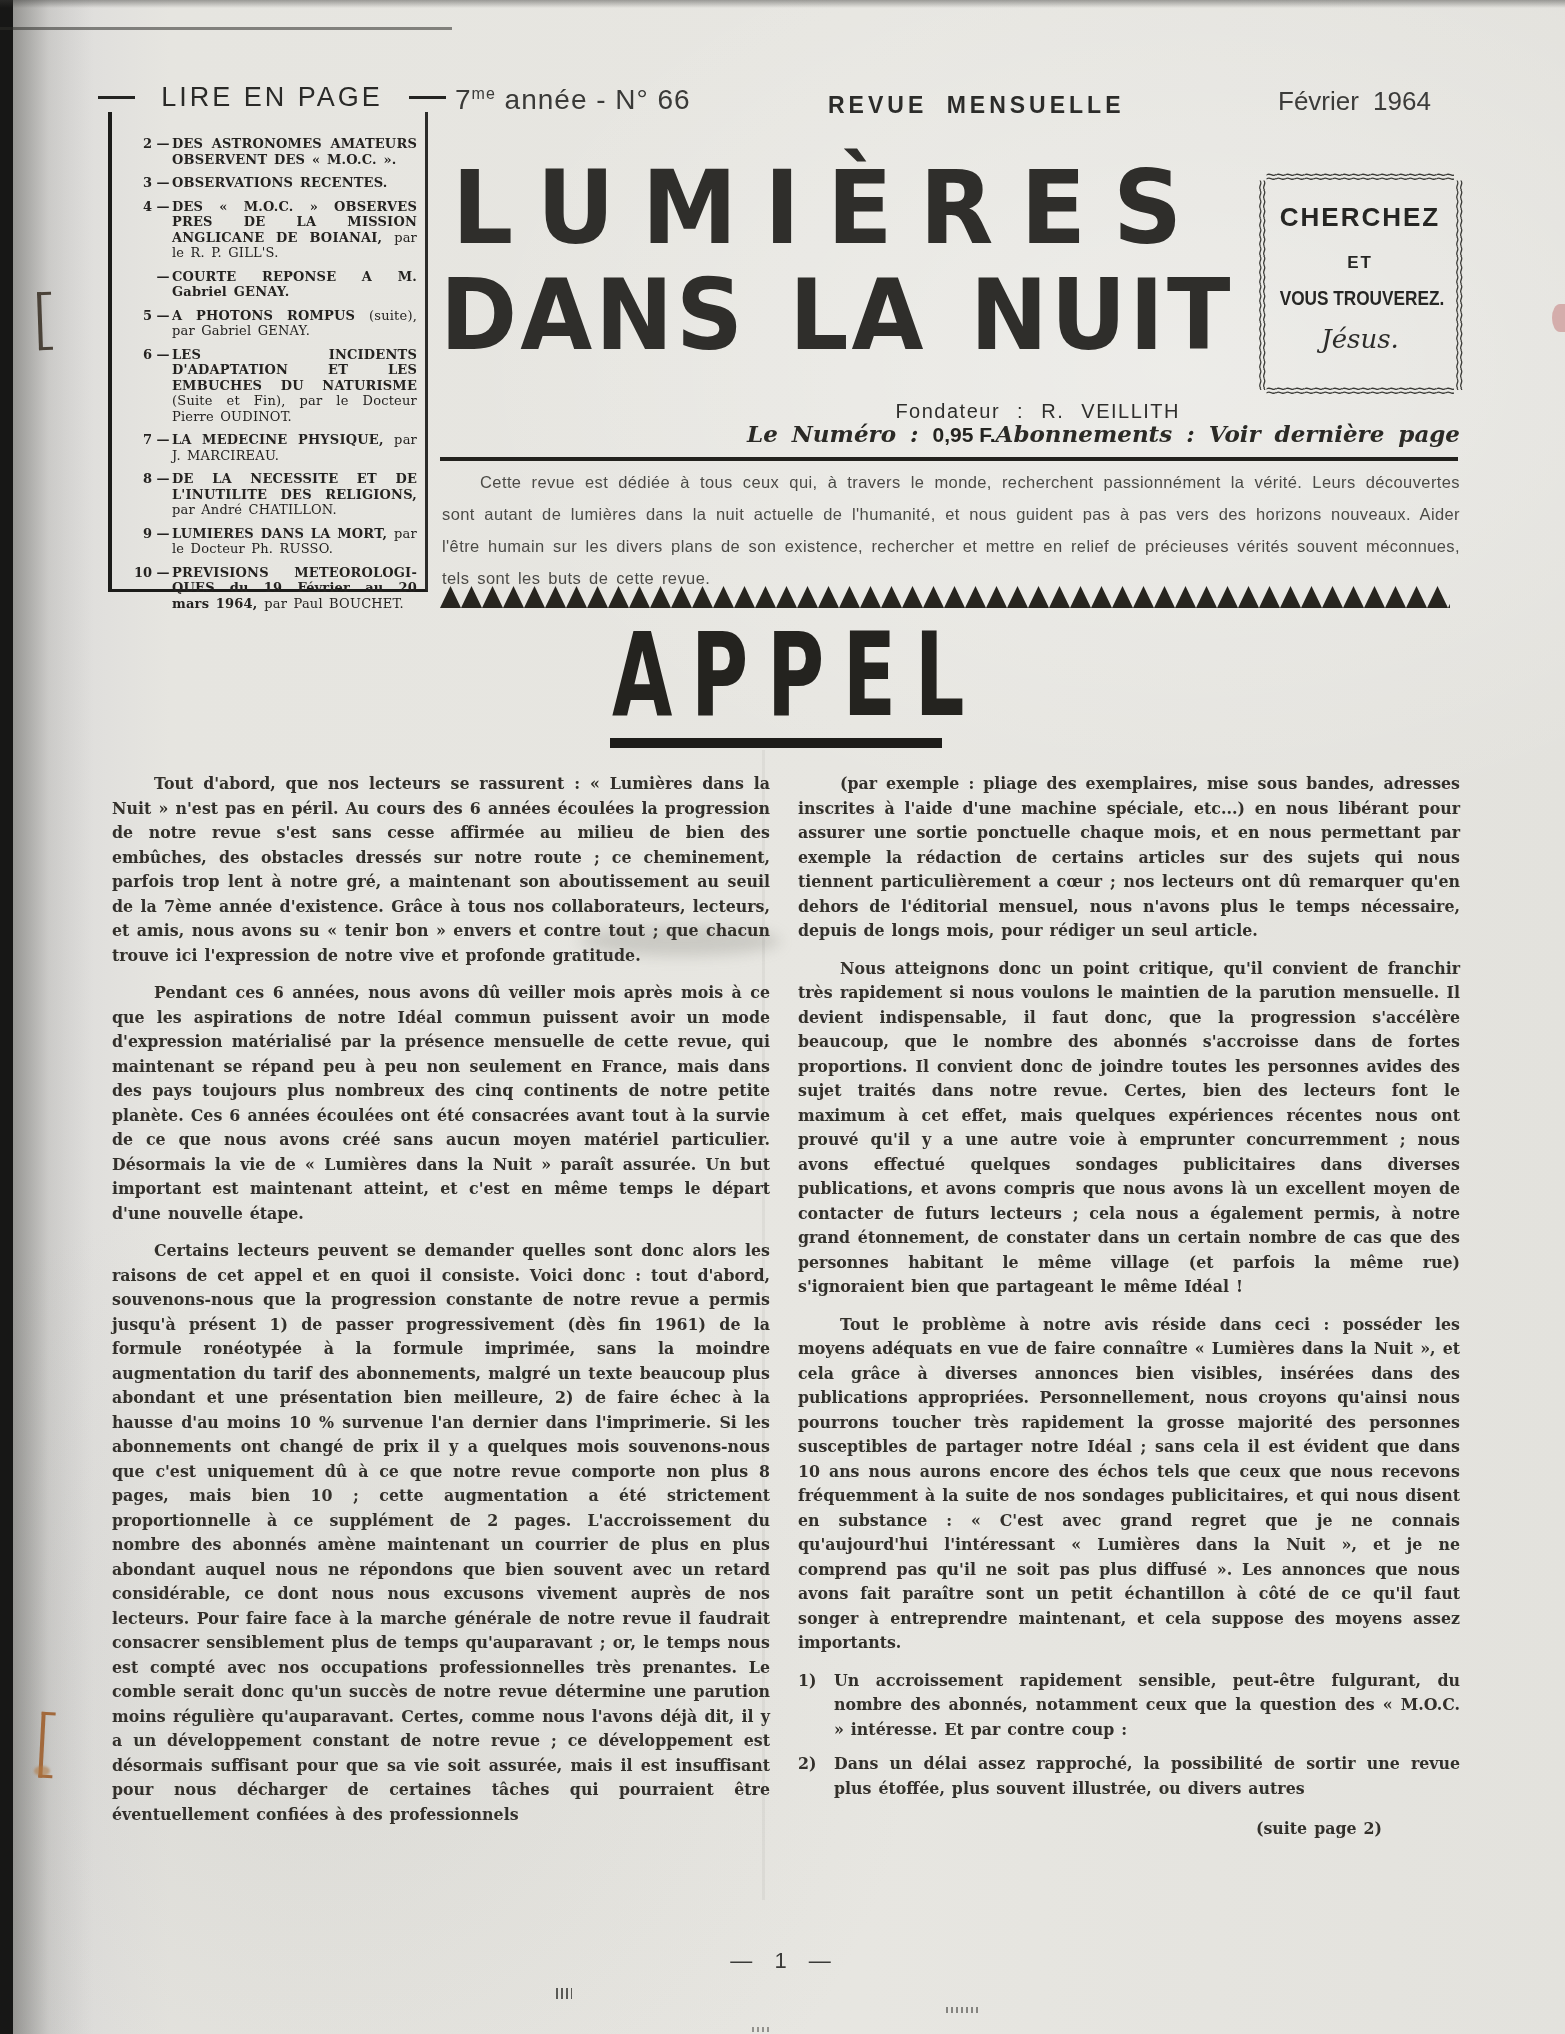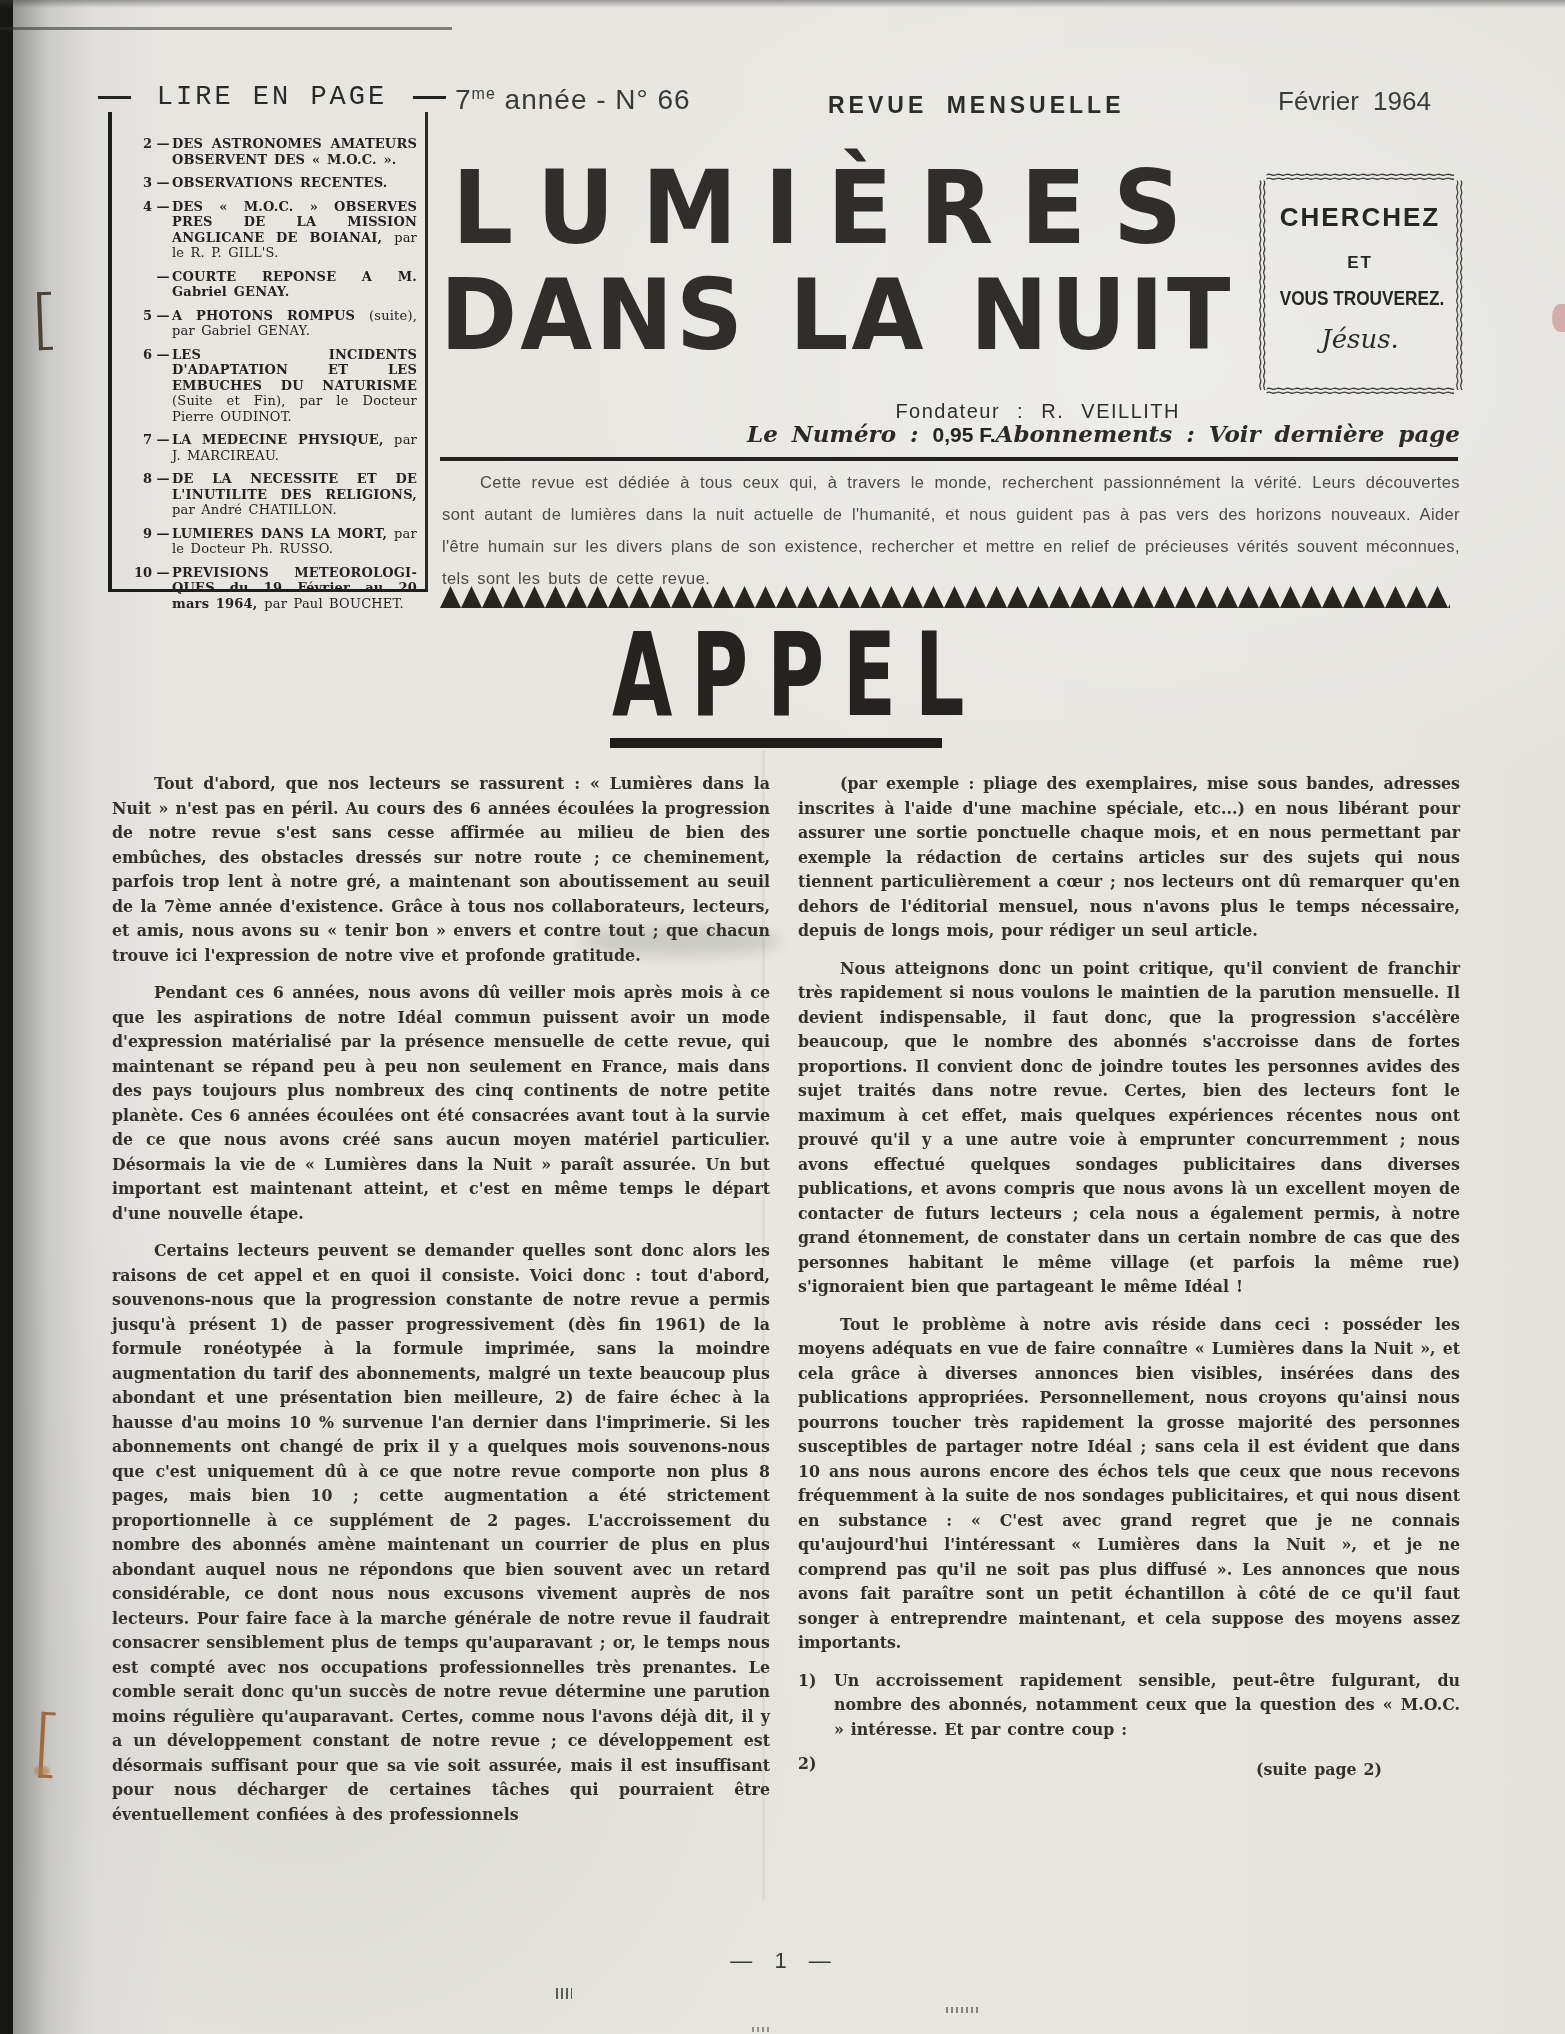--- a/index.html
+++ b/index.html
@@ -24,21 +24,21 @@
   .blot{position:absolute;left:580px;top:926px;width:200px;height:30px;background:rgba(120,118,112,.25);border-radius:50%;filter:blur(7px);}
   .crease-v{position:absolute;left:762px;top:750px;width:3px;height:1150px;background:rgba(0,0,0,.045);}
   .bmark{position:absolute;background:repeating-linear-gradient(90deg,#5a5a56 0 2px,transparent 2px 5px);}
   .bm1{left:556px;top:1988px;width:16px;height:11px;}
   .bm2{left:946px;top:2007px;width:34px;height:6px;opacity:.7;}
   .bm3{left:752px;top:2027px;width:20px;height:5px;opacity:.6;}
   
   .toc{position:absolute;left:108px;top:112px;width:320px;height:480px;box-sizing:border-box;
     border-left:4px solid #1c1c1a;border-right:3px solid #2c2c2a;border-bottom:3px solid #1c1c1a;
     padding:24px 8px 0 10px;}
-  .toc-title-row{position:absolute;left:-14px;top:-30px;width:348px;display:flex;align-items:center;gap:26px;font-family:Liberation Mono, monospace;}
+  .toc-title-row{position:absolute;left:-14px;top:-30px;width:348px;display:flex;align-items:center;gap:26px;}
   .toc-rule{flex:1;height:3px;background:#24242 2;background:#242422;}
   .toc-title{font-size:27px;letter-spacing:3px;color:#2a2a28;white-space:nowrap;}
   .toc-item{display:grid;grid-template-columns:32px 18px 1fr;margin-bottom:8px;
     font-family:"DejaVu Serif",serif;font-weight:700;font-size:13px;line-height:15.5px;color:#242220;}
   .toc-num{text-align:right;padding-right:2px;}
   .toc-dash{text-align:center;}
   .toc-text{text-align:justify;letter-spacing:.2px;word-spacing:2px;}
   .toc-rest{font-weight:400;}
   
   .edition{position:absolute;left:455px;top:84px;font-size:28px;color:#3a3a38;letter-spacing:1px;}
@@ -199,18 +199,18 @@
   <div class="col col-left">
     <p>Tout d'abord, que nos lecteurs se rassurent : « Lumières dans la Nuit » n'est pas en péril. Au cours des 6 années écoulées la progression de notre revue s'est sans cesse affirmée au milieu de bien des embûches, des obstacles dressés sur notre route ; ce cheminement, parfois trop lent à notre gré, a maintenant son aboutissement au seuil de la 7ème année d'existence. Grâce à tous nos collaborateurs, lecteurs, et amis, nous avons su « tenir bon » envers et contre tout ; que chacun trouve ici l'expression de notre vive et profonde gratitude.</p>
     <p>Pendant ces 6 années, nous avons dû veiller mois après mois à ce que les aspirations de notre Idéal commun puissent avoir un mode d'expression matérialisé par la présence mensuelle de cette revue, qui maintenant se répand peu à peu non seulement en France, mais dans des pays toujours plus nombreux des cinq continents de notre petite planète. Ces 6 années écoulées ont été consacrées avant tout à la survie de ce que nous avons créé sans aucun moyen matériel particulier. Désormais la vie de « Lumières dans la Nuit » paraît assurée. Un but important est maintenant atteint, et c'est en même temps le départ d'une nouvelle étape.</p>
     <p>Certains lecteurs peuvent se demander quelles sont donc alors les raisons de cet appel et en quoi il consiste. Voici donc : tout d'abord, souvenons-nous que la progression constante de notre revue a permis jusqu'à présent 1) de passer progressivement (dès fin 1961) de la formule ronéotypée à la formule imprimée, sans la moindre augmentation du tarif des abonnements, malgré un texte beaucoup plus abondant et une présentation bien meilleure, 2) de faire échec à la hausse d'au moins 10 % survenue l'an dernier dans l'imprimerie. Si les abonnements ont changé de prix il y a quelques mois souvenons-nous que c'est uniquement dû à ce que notre revue comporte non plus 8 pages, mais bien 10 ; cette augmentation a été strictement proportionnelle à ce supplément de 2 pages. L'accroissement du nombre des abonnés amène maintenant un courrier de plus en plus abondant auquel nous ne répondons que bien souvent avec un retard considérable, ce dont nous nous excusons vivement auprès de nos lecteurs. Pour faire face à la marche générale de notre revue il faudrait consacrer sensiblement plus de temps qu'auparavant ; or, le temps nous est compté avec nos occupations professionnelles très prenantes. Le comble serait donc qu'un succès de notre revue détermine une parution moins régulière qu'auparavant. Certes, comme nous l'avons déjà dit, il y a un développement constant de notre revue ; ce développement est désormais suffisant pour que sa vie soit assurée, mais il est insuffisant pour nous décharger de certaines tâches qui pourraient être éventuellement confiées à des professionnels</p>
   </div>
   <div class="col col-right">
     <p>(par exemple : pliage des exemplaires, mise sous bandes, adresses inscrites à l'aide d'une machine spéciale, etc...) en nous libérant pour assurer une sortie ponctuelle chaque mois, et en nous permettant par exemple la rédaction de certains articles sur des sujets qui nous tiennent particulièrement a cœur ; nos lecteurs ont dû remarquer qu'en dehors de l'éditorial mensuel, nous n'avons plus le temps nécessaire, depuis de longs mois, pour rédiger un seul article.</p>
     <p>Nous atteignons donc un point critique, qu'il convient de franchir très rapidement si nous voulons le maintien de la parution mensuelle. Il devient indispensable, il faut donc, que la progression s'accélère beaucoup, que le nombre des abonnés s'accroisse dans de fortes proportions. Il convient donc de joindre toutes les personnes avides des sujet traités dans notre revue. Certes, bien des lecteurs font le maximum à cet effet, mais quelques expériences récentes nous ont prouvé qu'il y a une autre voie à emprunter concurremment ; nous avons effectué quelques sondages publicitaires dans diverses publications, et avons compris que nous avons là un excellent moyen de contacter de futurs lecteurs ; cela nous a également permis, à notre grand étonnement, de constater dans un certain nombre de cas que des personnes habitant le même village (et parfois la même rue) s'ignoraient bien que partageant le même Idéal !</p>
     <p>Tout le problème à notre avis réside dans ceci : posséder les moyens adéquats en vue de faire connaître « Lumières dans la Nuit », et cela grâce à diverses annonces bien visibles, insérées dans des publications appropriées. Personnellement, nous croyons qu'ainsi nous pourrons toucher très rapidement la grosse majorité des personnes susceptibles de partager notre Idéal ; sans cela il est évident que dans 10 ans nous aurons encore des échos tels que ceux que nous recevons fréquemment à la suite de nos sondages publicitaires, et qui nous disent en substance : « C'est avec grand regret que je ne connais qu'aujourd'hui l'intéressant « Lumières dans la Nuit », et je ne comprend pas qu'il ne soit pas plus diffusé ». Les annonces que nous avons fait paraître sont un petit échantillon à côté de ce qu'il faut songer à entreprendre maintenant, et cela suppose des moyens assez importants.</p>
     <div class="list-item"><span class="list-num">1)</span><span>Un accroissement rapidement sensible, peut-être fulgurant, du nombre des abonnés, notamment ceux que la question des « M.O.C. » intéresse. Et par contre coup :</span></div>
-    <div class="list-item"><span class="list-num">2)</span></div>
+    <div class="list-item"><span class="list-num">2)</span><span>Dans un délai assez rapproché, la possibilité de sortir une revue plus étoffée, plus souvent illustrée, ou divers autres</span></div>
     <div class="suite">(suite page 2)</div>
   </div>
 
   <div class="pageno">— 1 —</div>
 </div>
 
 </body></html>

